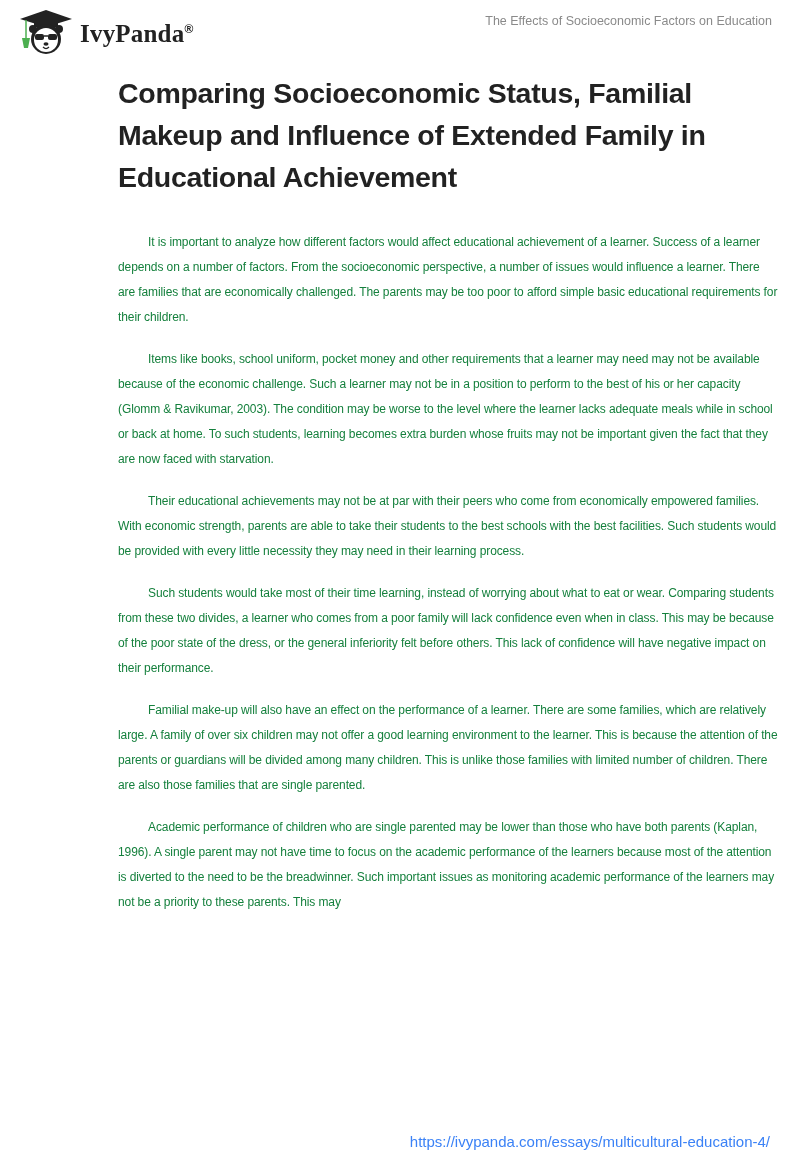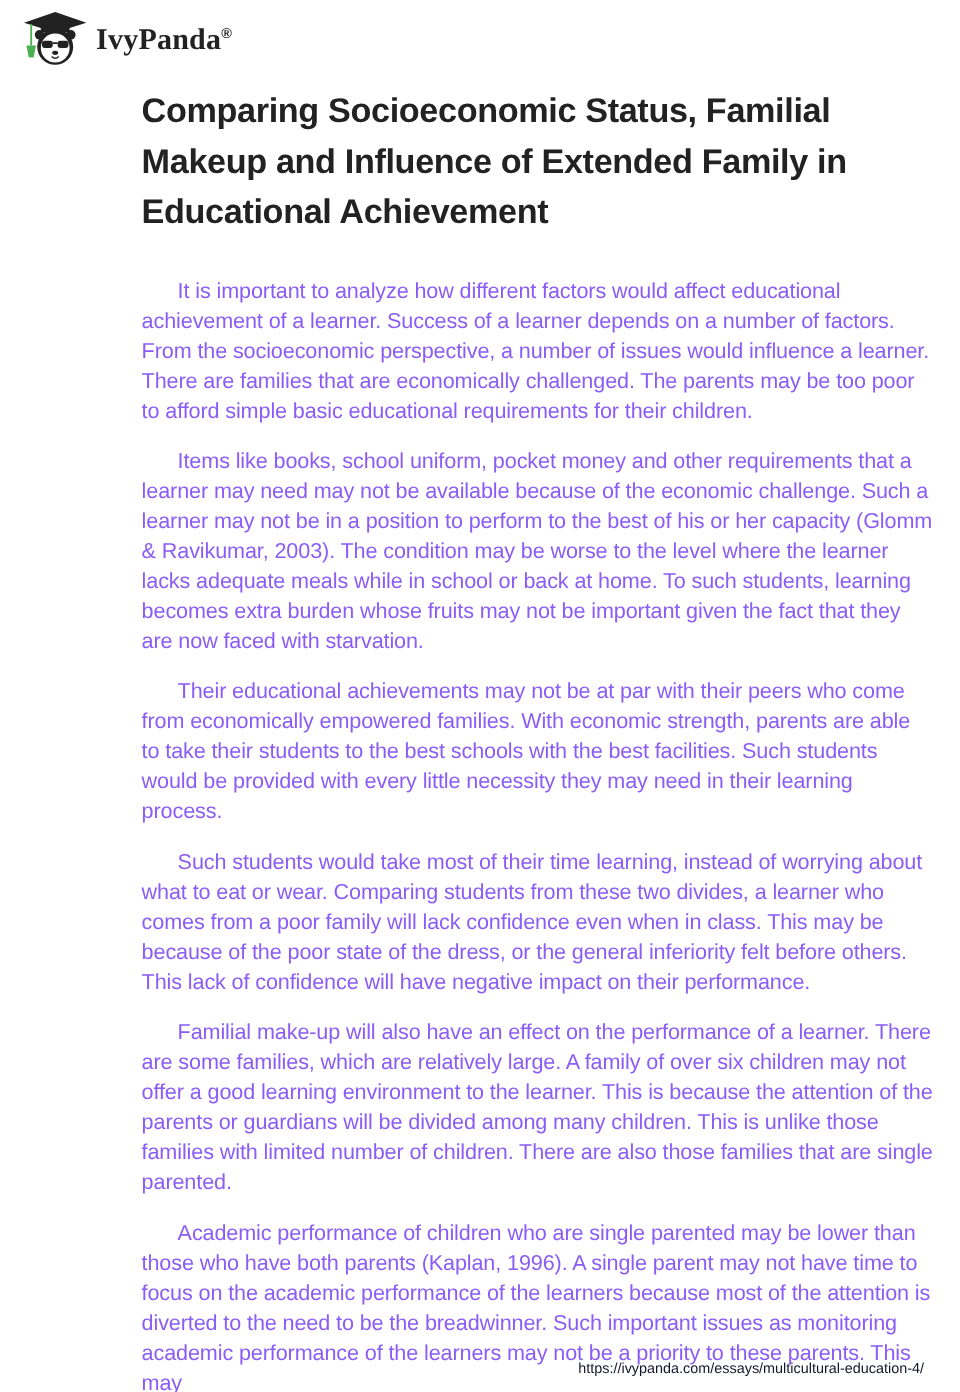--- a/index.html
+++ b/index.html
@@ -9,23 +9,23 @@
   .logo { position: absolute; left: 18px; top: 8px; display: flex; align-items: center; }
   .logo-icon { width: 56px; height: 48px; }
   .logo-text { font-family: "Liberation Serif", serif; font-weight: bold; font-size: 25px;
                color: #222222; margin-left: 6px; margin-top: 4px; letter-spacing: 0.2px; }
   .logo-reg { font-size: 12px; vertical-align: super; font-family: "Liberation Sans", sans-serif; font-weight: bold; }
   .doc-title { position: absolute; right: 28px; top: 14px; font-size: 12.5px; color: #8a8a8a; }
   .content { position: absolute; left: 74px; top: 72px; width: 660px; margin-left: 44px; }
   h1 { margin: 0; font-size: 28.5px; line-height: 42px; font-weight: bold; color: #222222;
        letter-spacing: -0.3px; }
   .body { margin-top: 32px; }
-  p { margin: 0 0 17px 0; font-size: 18px; line-height: 25px; color: #8b5cf6;
+  p { margin: 0 0 17px 0; font-size: 12px; line-height: 25px; color: #15803d;
       text-indent: 30px; letter-spacing: -0.1px; }
-  .footer-url { position: absolute; right: 30px; top: 1133px; font-size: 12px; color: #0f172a; }
+  .footer-url { position: absolute; right: 30px; top: 1133px; font-size: 15px; color: #3b82f6; }
 </style>
 </head>
 <body>
 
 <div class="header">
   <div class="logo">
     <svg class="logo-icon" viewBox="0 0 56 48">
 
       <polygon points="28,2 54,11 28,19 2,11" fill="#222"></polygon>
       <rect x="16" y="13" width="24" height="6" fill="#222"></rect>
@@ -41,20 +41,21 @@
 
       <rect x="17" y="26" width="9" height="6" rx="2" fill="#222"></rect>
       <rect x="30" y="26" width="9" height="6" rx="2" fill="#222"></rect>
       <line x1="26" y1="28" x2="30" y2="28" stroke="#222" stroke-width="1.5"></line>
 
       <ellipse cx="28" cy="36" rx="2.5" ry="1.8" fill="#222"></ellipse>
       <path d="M25,39 Q28,42 31,39" stroke="#222" stroke-width="1.2" fill="none"></path>
     </svg>
     <span class="logo-text"><span>IvyPanda</span><span class="logo-reg">®</span></span>
   </div>
+  <div class="doc-title">The Effects of Socioeconomic Factors on Education</div>
 </div>
 
 <div class="content">
   <h1>Comparing Socioeconomic Status, Familial Makeup and Influence of Extended Family in Educational Achievement</h1>
   <div class="body">
     <p>It is important to analyze how different factors would affect educational achievement of a learner. Success of a learner depends on a number of factors. From the socioeconomic perspective, a number of issues would influence a learner. There are families that are economically challenged. The parents may be too poor to afford simple basic educational requirements for their children.</p>
     <p>Items like books, school uniform, pocket money and other requirements that a learner may need may not be available because of the economic challenge. Such a learner may not be in a position to perform to the best of his or her capacity (Glomm &amp; Ravikumar, 2003). The condition may be worse to the level where the learner lacks adequate meals while in school or back at home. To such students, learning becomes extra burden whose fruits may not be important given the fact that they are now faced with starvation.</p>
     <p>Their educational achievements may not be at par with their peers who come from economically empowered families. With economic strength, parents are able to take their students to the best schools with the best facilities. Such students would be provided with every little necessity they may need in their learning process.</p>
     <p>Such students would take most of their time learning, instead of worrying about what to eat or wear. Comparing students from these two divides, a learner who comes from a poor family will lack confidence even when in class. This may be because of the poor state of the dress, or the general inferiority felt before others. This lack of confidence will have negative impact on their performance.</p>
     <p>Familial make-up will also have an effect on the performance of a learner. There are some families, which are relatively large. A family of over six children may not offer a good learning environment to the learner. This is because the attention of the parents or guardians will be divided among many children. This is unlike those families with limited number of children. There are also those families that are single parented.</p>

